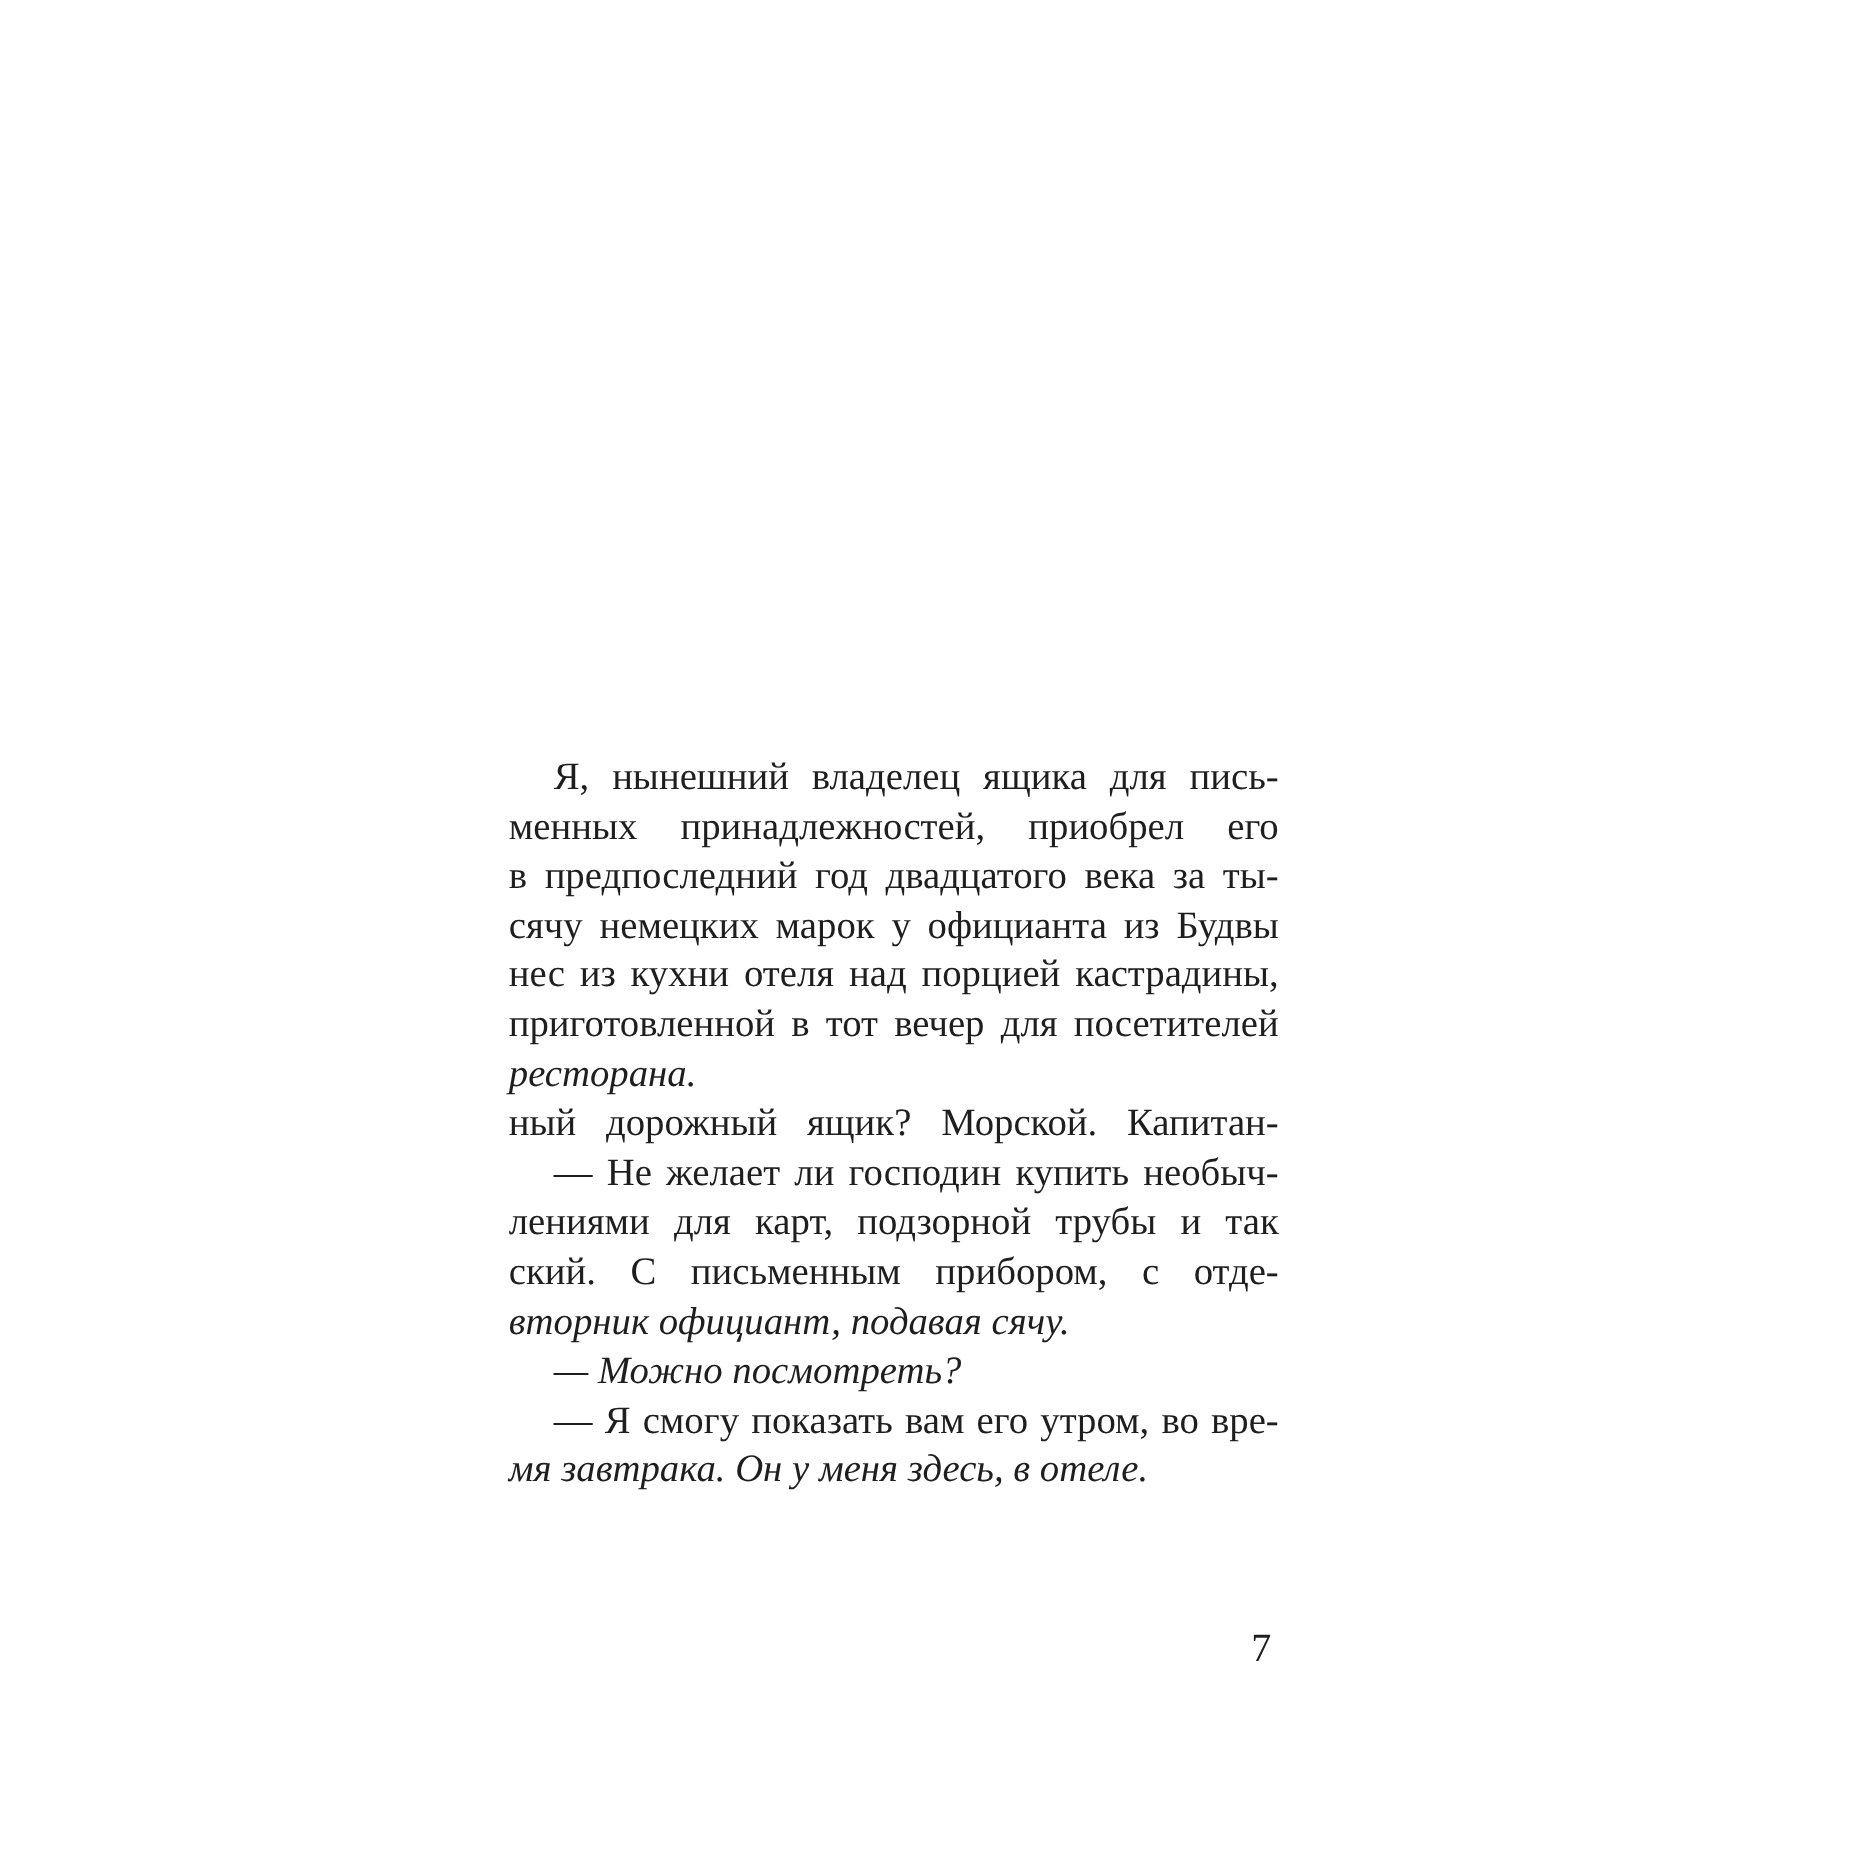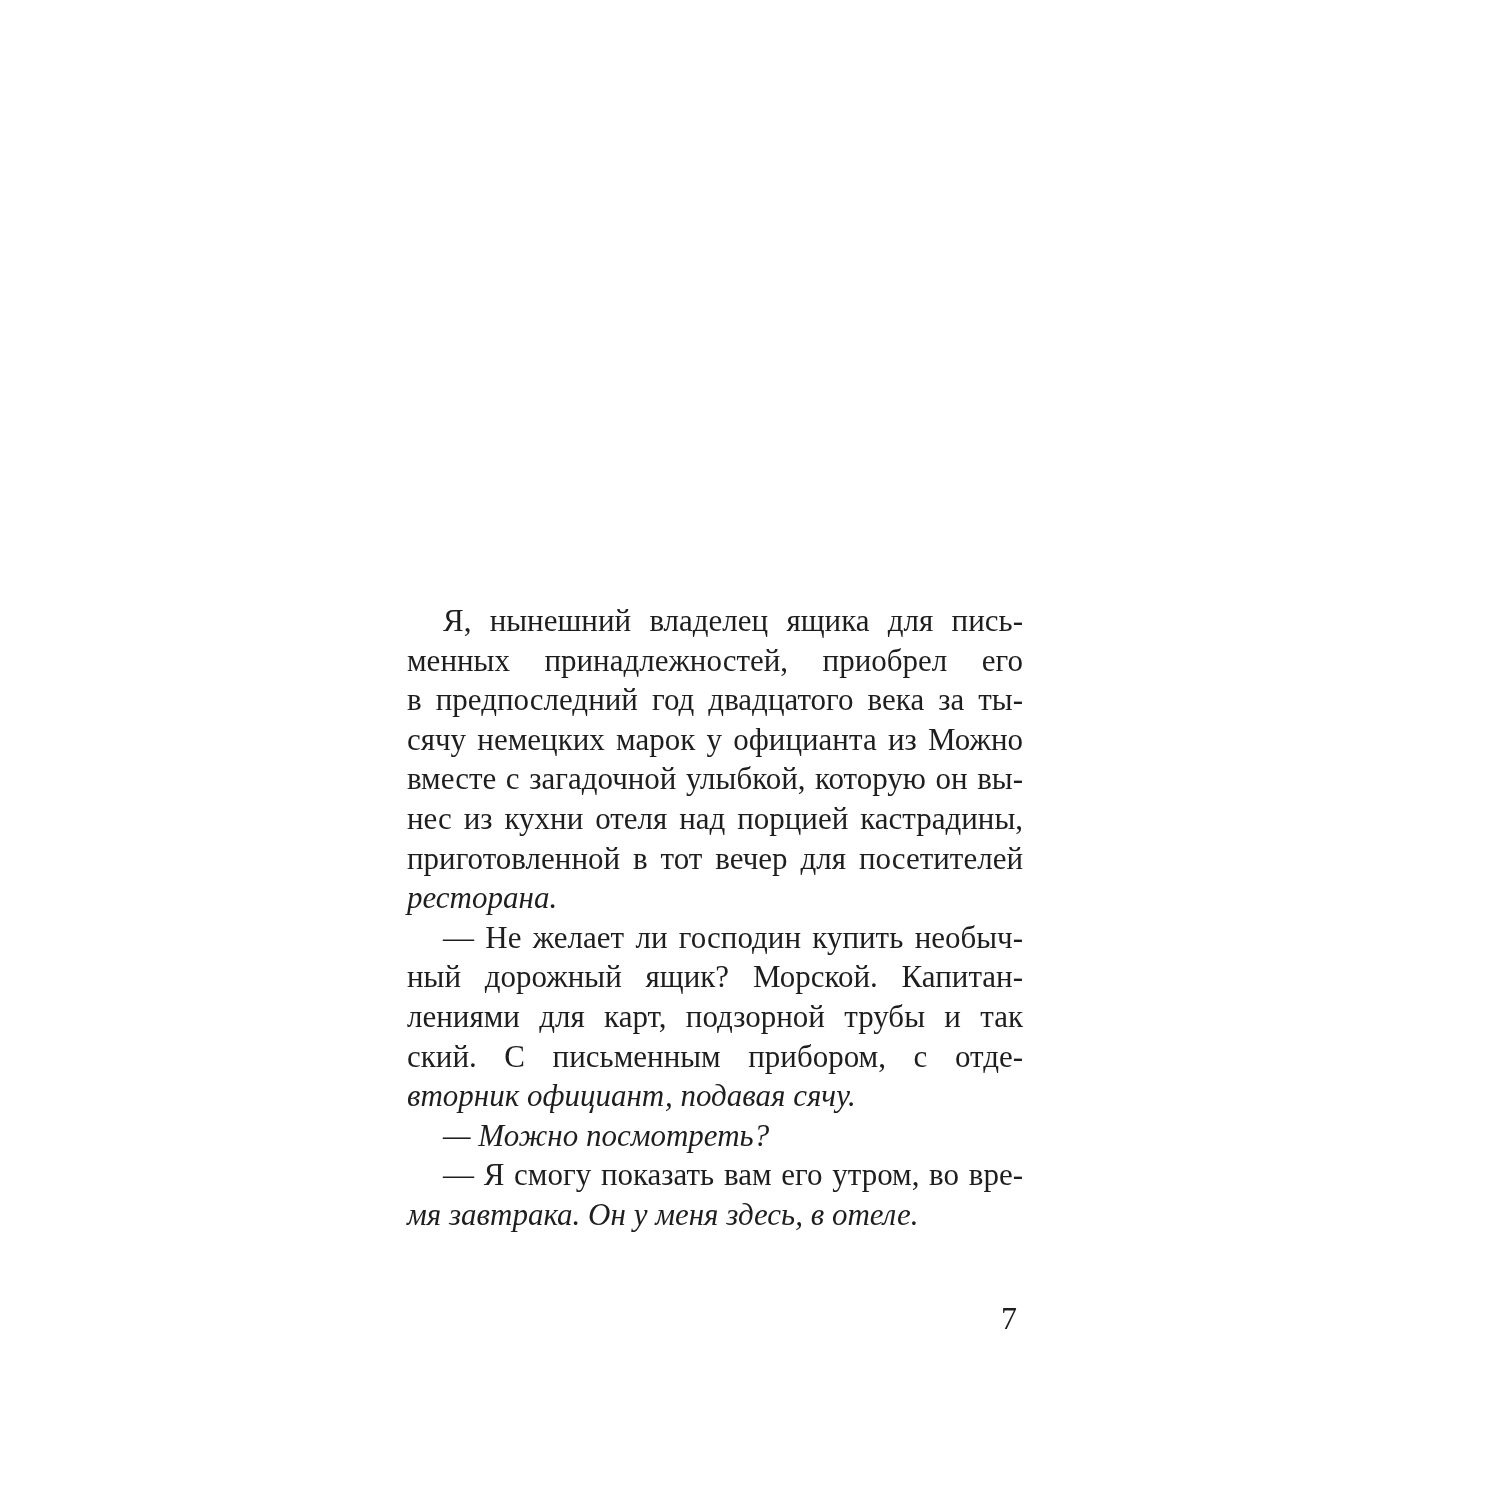--- a/index.html
+++ b/index.html
@@ -21,29 +21,28 @@
 </style>
 </head>
 <body>
 
 <div class="page">
   <div class="text-block">
     <div>
       <span class="line indent">Я, нынешний владелец ящика для пись-</span>
       <span class="line">менных принадлежностей, приобрел его</span>
       <span class="line">в предпоследний год двадцатого века за ты-</span>
-      <span class="line">сячу немецких марок у официанта из Можно</span>
-      <span class="line">вместе с загадочной улыбкой, которую он вы-</span>
+      <span class="line">сячу немецких марок у официанта из Будвы</span>
       <span class="line">нес из кухни отеля над порцией кастрадины,</span>
       <span class="line">приготовленной в тот вечер для посетителей</span>
       <span class="line last">ресторана.</span>
     </div>
     <div>
+      <span class="line">ный дорожный ящик? Морской. Капитан-</span>
       <span class="line indent">— Не желает ли господин купить необыч-</span>
-      <span class="line">ный дорожный ящик? Морской. Капитан-</span>
       <span class="line">лениями для карт, подзорной трубы и так</span>
       <span class="line">ский. С письменным прибором, с отде-</span>
       <span class="line last">вторник официант, подавая сячу.</span>
     </div>
     <div>
       <span class="line indent last">— Можно посмотреть?</span>
     </div>
     <div>
       <span class="line indent">— Я смогу показать вам его утром, во вре-</span>
       <span class="line last">мя завтрака. Он у меня здесь, в отеле.</span>

